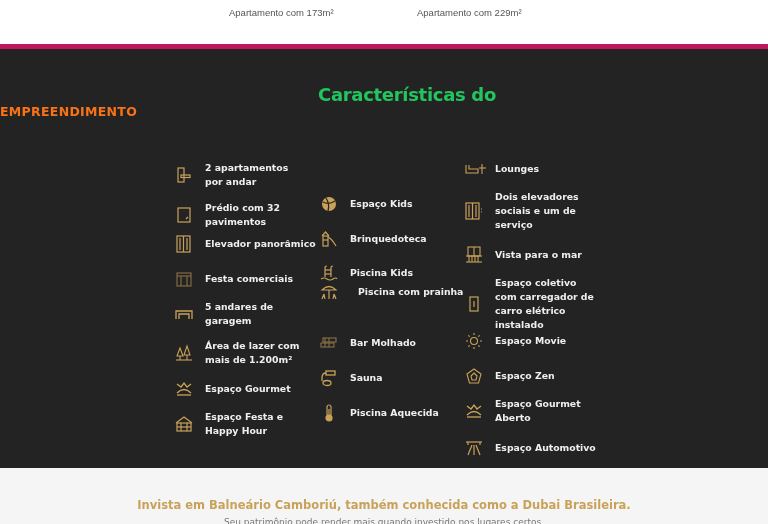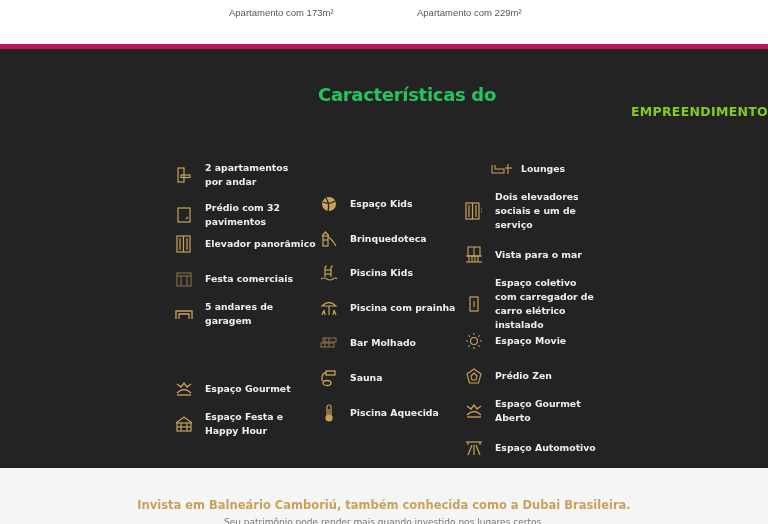--- a/index.html
+++ b/index.html
@@ -3,21 +3,21 @@
   <meta charset="utf-8">
   <style>
     * { margin: 0; padding: 0; box-sizing: border-box; }
     html, body { width: 768px; height: 524px; overflow: hidden; background: #ffffff; font-family: "DejaVu Sans", sans-serif; }
     .top { height: 49px; background: #ffffff; position: relative; border-bottom: 5px solid #be185d; }
     .top .apt { position: absolute; top: 7px; font-size: 9.5px; color: #555; font-family: "Liberation Sans", sans-serif; }
     .top .apt1 { left: 229px; }
     .top .apt2 { left: 417px; }
     .dark { height: 419px; background: #232323; position: relative; }
     .title { position: absolute; left: 0; right: 0; top: 33px; text-align: center; color: #22c55e; font-weight: bold; font-size: 18px; letter-spacing: -0.3px; line-height: 26px; margin-left: 46px; }
-    .subtitle { position: absolute; left: 0; right: 0; top: 56px; text-align: right; color: #84cc16; font-weight: bold; font-size: 12.5px; letter-spacing: 0.3px; line-height: 14px; }
+    .subtitle { position: absolute; left: 0; right: 0; top: 56px; text-align: left; color: #f97316; font-weight: bold; font-size: 12.5px; letter-spacing: 0.3px; line-height: 14px; }
     .item { position: absolute; display: flex; align-items: center; }
     .item .ic { width: 18px; height: 18px; display: flex; align-items: center; justify-content: center; flex: 0 0 18px; }
     .item .ic svg { width: 18px; height: 18px; }
     .item .lbl { color: #efefef; font-weight: bold; font-size: 9.3px; line-height: 14px; margin-left: 12px; font-family: "DejaVu Sans", sans-serif; }
     .bottom { height: 56px; background: #f5f5f5; position: relative; }
     .headline { position: absolute; left: 0; right: 0; top: 30px; text-align: center; color: #c9a25a; font-weight: bold; font-size: 11.5px; }
     .sub { position: absolute; left: 0; right: 0; top: 49px; text-align: center; color: #777; font-size: 9px; }
   </style>
 </head>
 <body>
@@ -73,20 +73,32 @@
   </div>
   <div class="item" style="left:175px; top:251px;">
     <span class="ic">
         <svg viewBox="0 0 18 18" fill="none" stroke="#c9a25a" stroke-width="1.3">
           <path d="M1 14 V6 H17 V14"></path>
           <path d="M4 14 V9 H14 V14"></path>
         </svg>
       </span>
     <span class="lbl" style="width:80px;">5 andares de garagem</span>
   </div>
+  <div class="item" style="left:175px; top:290px;">
+    <span class="ic">
+        <svg viewBox="0 0 18 18" fill="none" stroke="#c9a25a" stroke-width="1.1">
+          <path d="M5 4 L2 12 H8 Z"></path>
+          <path d="M12 2 L9 11 H15 Z"></path>
+          <line x1="5" y1="12" x2="5" y2="16"></line>
+          <line x1="12" y1="11" x2="12" y2="16"></line>
+          <line x1="1" y1="16" x2="17" y2="16"></line>
+        </svg>
+      </span>
+    <span class="lbl" style="width:100px;">Área de lazer com mais de 1.200m²</span>
+  </div>
   <div class="item" style="left:175px; top:331px;">
     <span class="ic">
         <svg viewBox="0 0 18 18" fill="none" stroke="#c9a25a" stroke-width="1.3">
           <path d="M2 4 L6 7 L9 3 L12 7 L16 4"></path>
           <path d="M2 13 Q9 6 16 13"></path>
           <line x1="2" y1="15" x2="16" y2="15"></line>
         </svg>
       </span>
     <span class="lbl">Espaço Gourmet</span>
   </div>
@@ -128,21 +140,21 @@
         <svg viewBox="0 0 18 18" fill="none" stroke="#c9a25a" stroke-width="1.2">
           <path d="M5 13 V4 Q5 2 7 2"></path>
           <path d="M11 13 V4 Q11 2 13 2"></path>
           <line x1="5" y1="6" x2="11" y2="6"></line>
           <line x1="5" y1="10" x2="11" y2="10"></line>
           <path d="M1 15 Q4 13 7 15 T13 15 T17 15"></path>
         </svg>
       </span>
     <span class="lbl">Piscina Kids</span>
   </div>
-  <div class="item" style="left:320px; top:250px;">
+  <div class="item" style="left:320px; top:234px;gap:8px;">
     <span class="ic">
         <svg viewBox="0 0 18 18" fill="none" stroke="#c9a25a" stroke-width="1.2">
           <path d="M2 7 Q9 0 16 7 Z"></path>
           <line x1="9" y1="7" x2="9" y2="16"></line>
           <path d="M2 16 L4 11 M5 16 L4 11 M13 16 L14 11 M16 16 L14 11"></path>
         </svg>
       </span>
     <span class="lbl">Piscina com prainha</span>
   </div>
   <div class="item" style="left:320px; top:285px;">
@@ -172,21 +184,21 @@
     <span class="ic">
         <svg viewBox="0 0 18 18" fill="none" stroke="#c9a25a" stroke-width="1.2">
           <rect x="7" y="1" width="4" height="11" rx="2"></rect>
           <circle cx="9" cy="14" r="3" fill="#c9a25a"></circle>
           <line x1="9" y1="5" x2="9" y2="12"></line>
         </svg>
       </span>
     <span class="lbl">Piscina Aquecida</span>
   </div>
 
-  <div class="item" style="left:491px; top:111px;text-align:right;">
+  <div class="item" style="left:465px; top:111px;text-align:right;">
     <span class="ic" style="width:22px;flex-basis:22px;">
         <svg viewBox="0 0 22 18" style="width:22px;" fill="none" stroke="#c9a25a" stroke-width="1.1">
           <path d="M1 5 V13 H13 V9 H4 V5"></path>
           <line x1="17" y1="4" x2="17" y2="14"></line>
           <line x1="14" y1="8" x2="21" y2="8"></line>
         </svg>
       </span>
     <span class="lbl" style="margin-left:8px;">Lounges</span>
   </div>
   <div class="item" style="left:465px; top:141px;">
@@ -235,21 +247,21 @@
       </span>
     <span class="lbl">Espaço Movie</span>
   </div>
   <div class="item" style="left:465px; top:318px;">
     <span class="ic">
         <svg viewBox="0 0 18 18" fill="none" stroke="#c9a25a" stroke-width="1.1">
           <path d="M9 2 L16 7 L13.5 16 H4.5 L2 7 Z"></path>
           <path d="M9 6 L12 9 L11 13 H7 L6 9 Z"></path>
         </svg>
       </span>
-    <span class="lbl">Prédio Zen</span>
+    <span class="lbl">Espaço Zen</span>
   </div>
   <div class="item" style="left:465px; top:348px;">
     <span class="ic">
         <svg viewBox="0 0 18 18" fill="none" stroke="#c9a25a" stroke-width="1.3">
           <path d="M2 4 L6 7 L9 3 L12 7 L16 4"></path>
           <path d="M2 13 Q9 6 16 13"></path>
           <line x1="2" y1="15" x2="16" y2="15"></line>
         </svg>
       </span>
     <span class="lbl" style="width:90px;">Espaço Gourmet Aberto</span>

